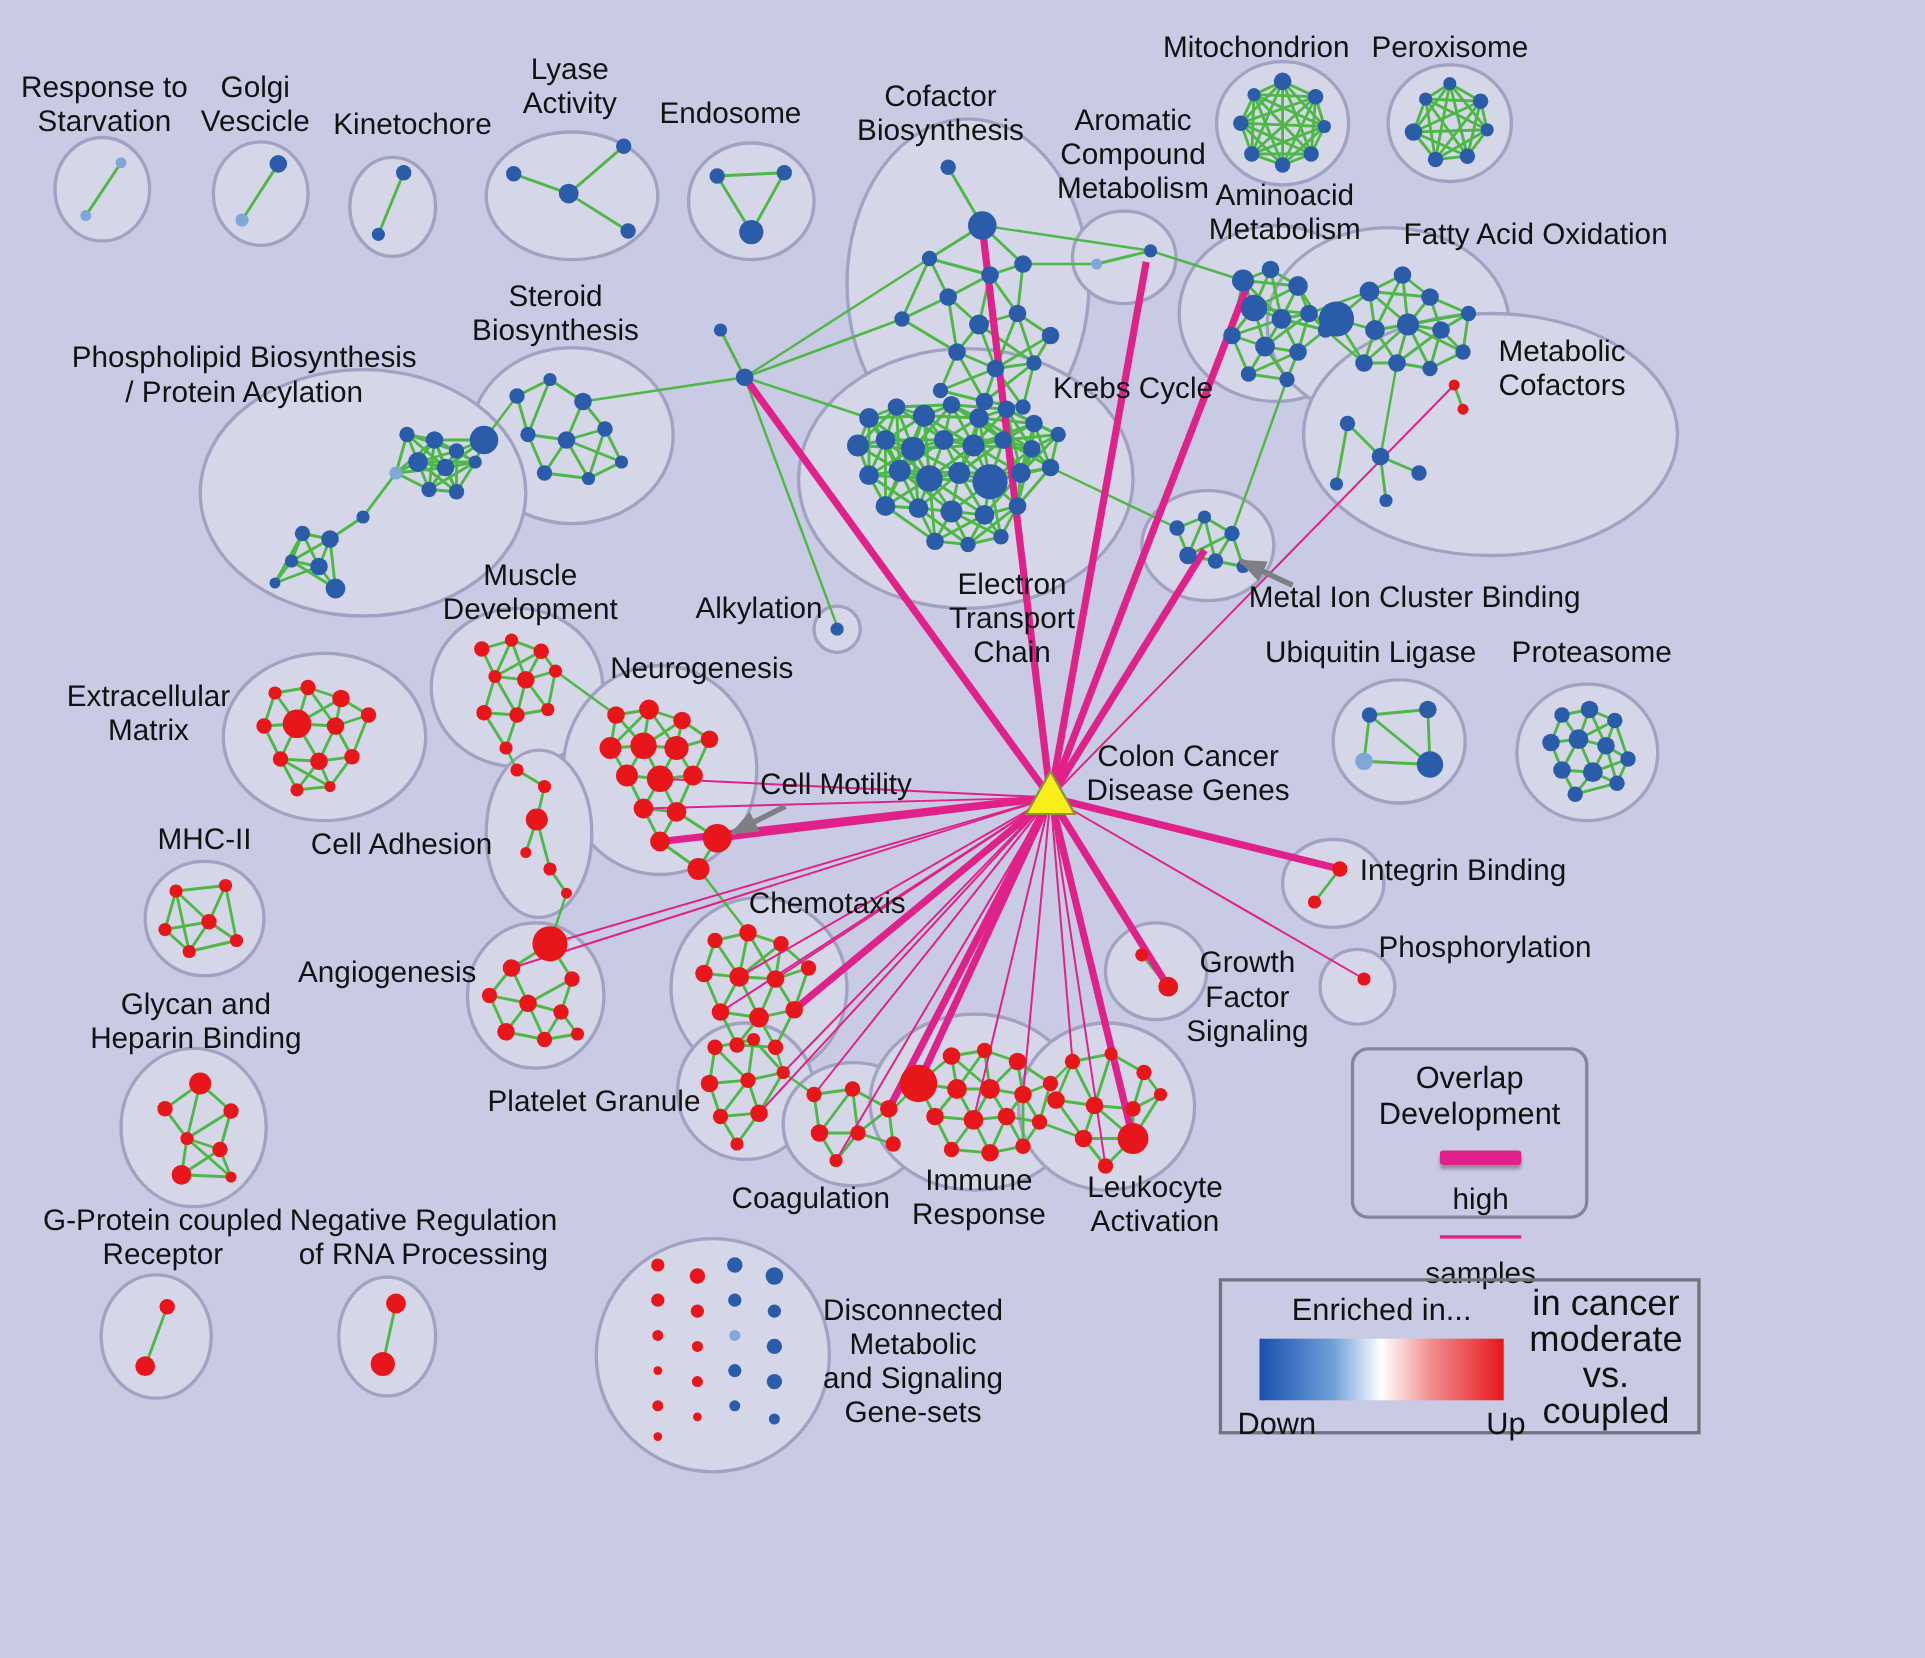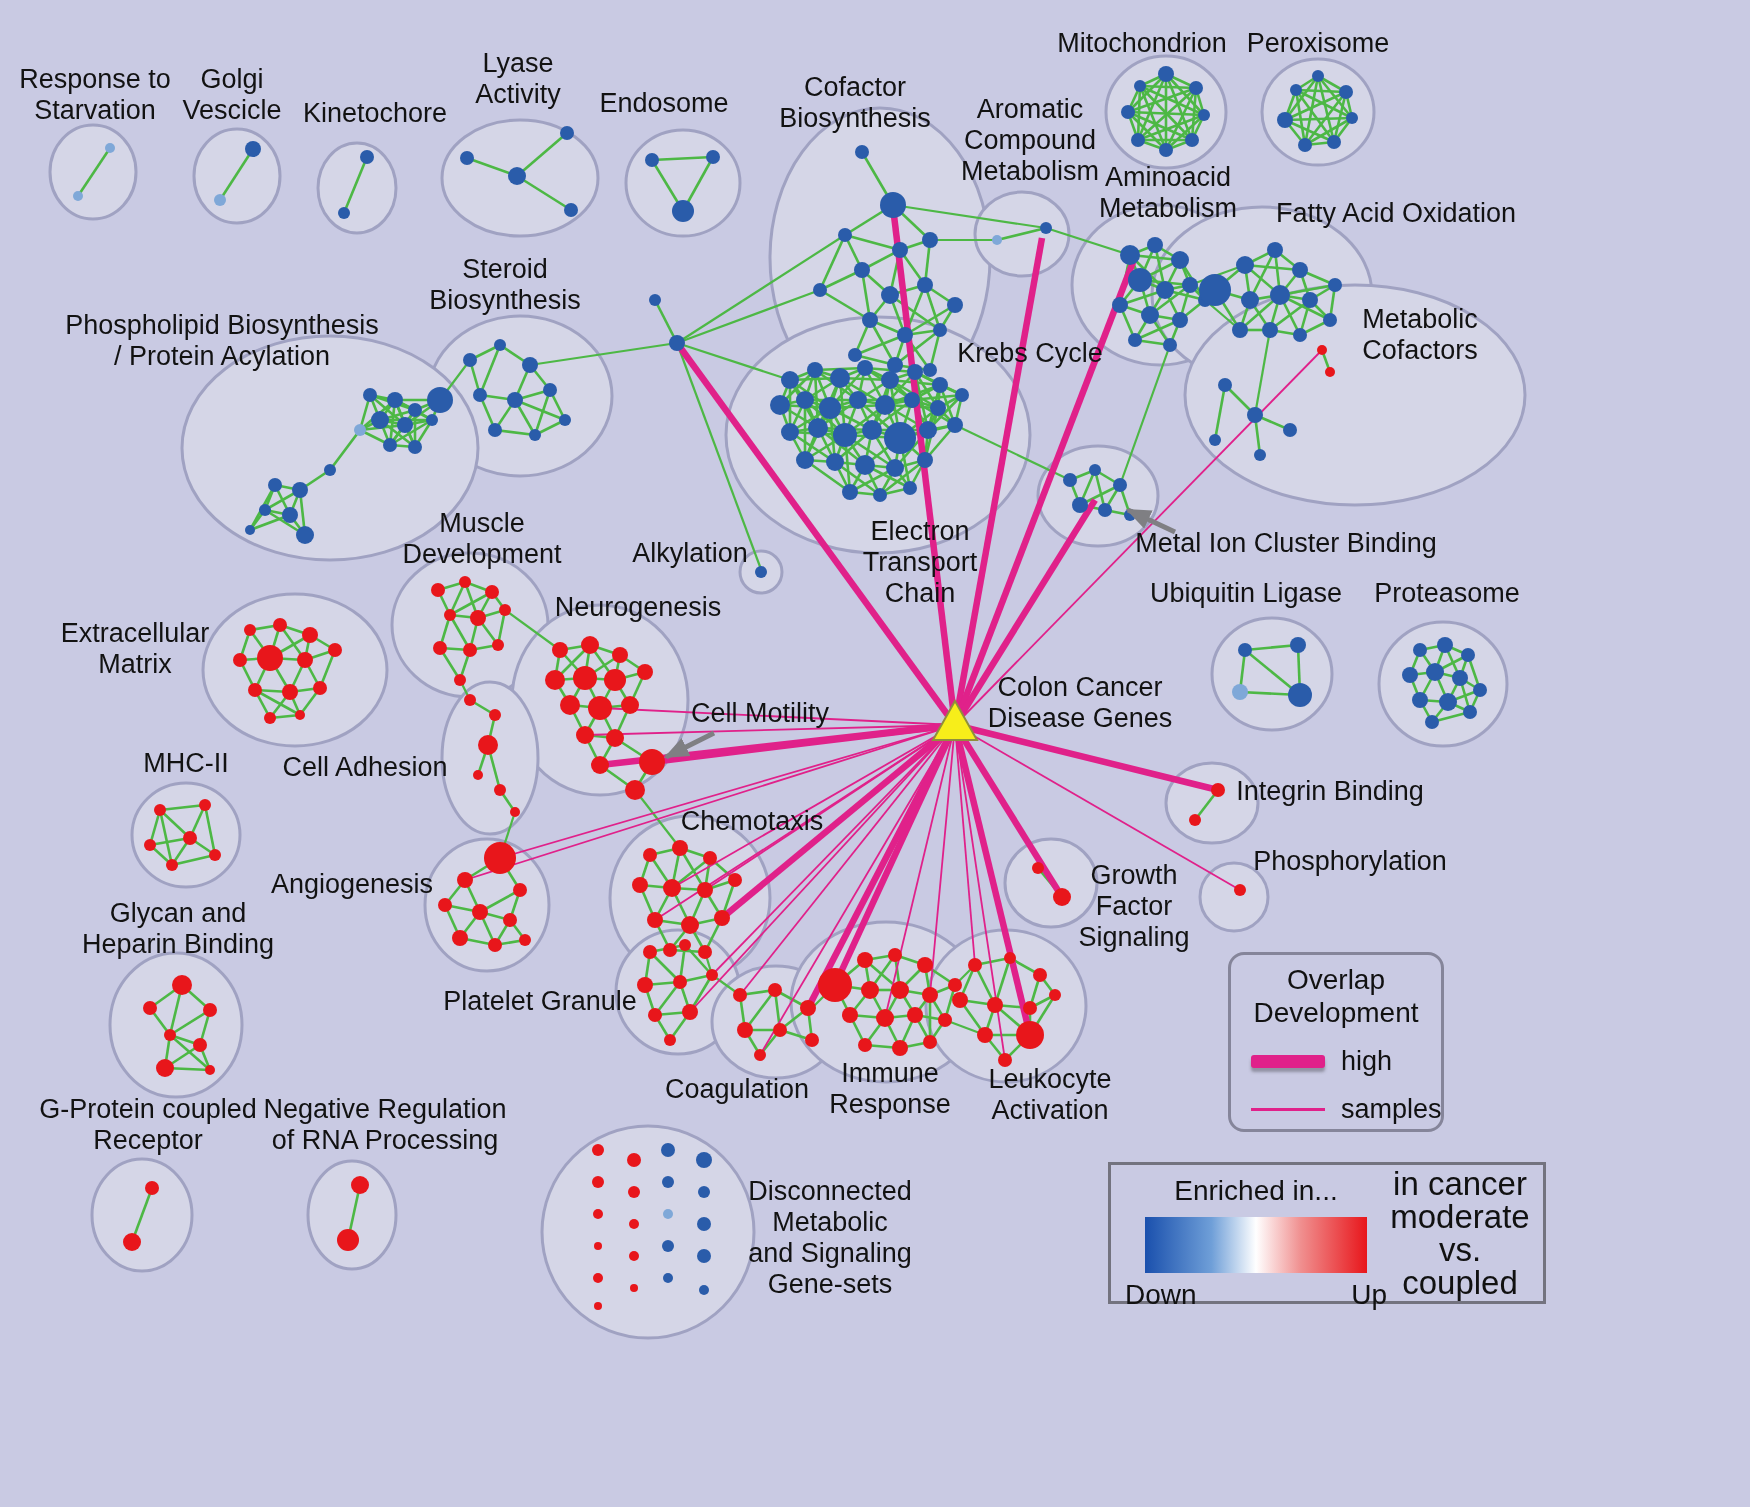--- a/index.html
+++ b/index.html
@@ -1,24 +1,24 @@
 <!DOCTYPE html>
 <html><head>
 <meta charset="utf-8">
 <style>
   html,body{margin:0;padding:0;background:#c9cae3;}
   .stage{position:relative;width:1750px;height:1507px;background:#c9cae3;overflow:hidden;
          font-family:"Liberation Sans","DejaVu Sans",sans-serif;color:#111;}
   .stage svg{position:absolute;left:0;top:0;}
   .lbl{font-size:27px;fill:#121212;font-family:"Liberation Sans","DejaVu Sans",sans-serif;}
   .legend{position:absolute;box-sizing:border-box;}
-  .overlap{left:1228px;top:952px;width:216px;height:180px;border:3px solid #85859a;
+  .overlap{left:1228px;top:952px;width:216px;height:156px;border:3px solid #85859a;
            border-radius:16px;padding-top:8px;text-align:center;}
   .lg-title div{font-size:28px;line-height:33px;}
-  .lg-row{display:flex;align-items:center;gap:16px;margin:17px 0 0 20px;}
+  .lg-row{display:flex;align-items:center;gap:16px;margin:17px 0 0 20px;flex-direction:column;}
   .line-high{width:74px;height:13px;background:#e0218a;border-radius:3px;
              box-shadow:0 4px 3px rgba(90,90,100,.5);flex:0 0 auto;}
   .line-moderate{width:74px;height:3px;background:#e0218a;flex:0 0 auto;}
   .lg-row .txt{font-size:27px;}
   .enrich{left:1108px;top:1162px;width:438px;height:142px;border:3px solid #73737f;
           display:flex;padding:8px 12px;}
   .en-left{width:266px;text-align:center;}
   .en-title{font-size:28px;margin-top:2px;}
   .en-grad{margin:10px auto 0;width:222px;height:56px;
            background:linear-gradient(90deg,#1a50ad 0%,#6f9fd8 30%,#ffffff 50%,#f09090 70%,#e8161b 100%);}

